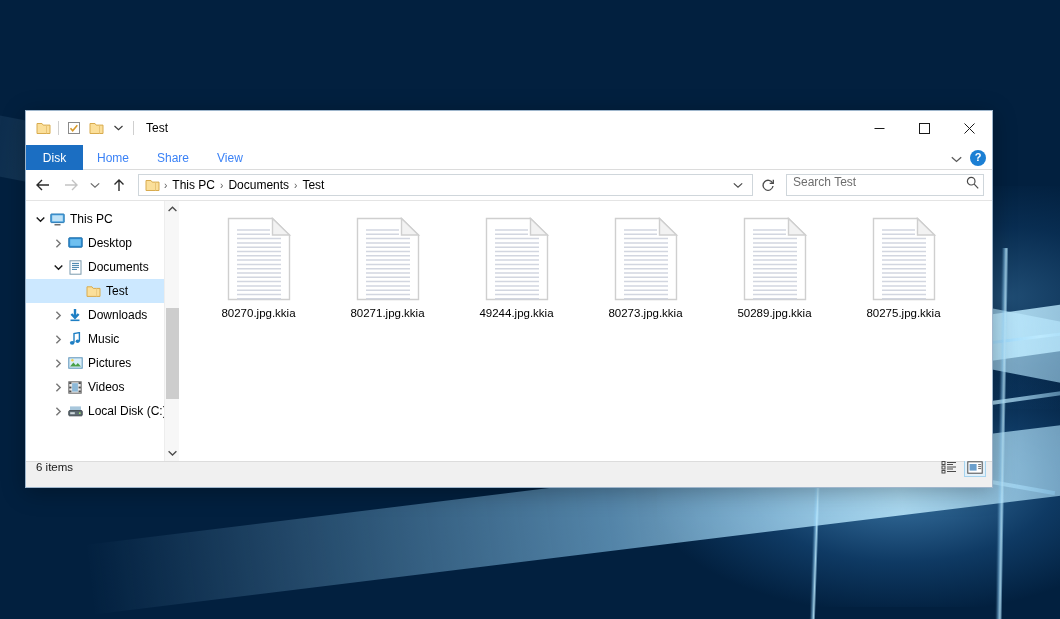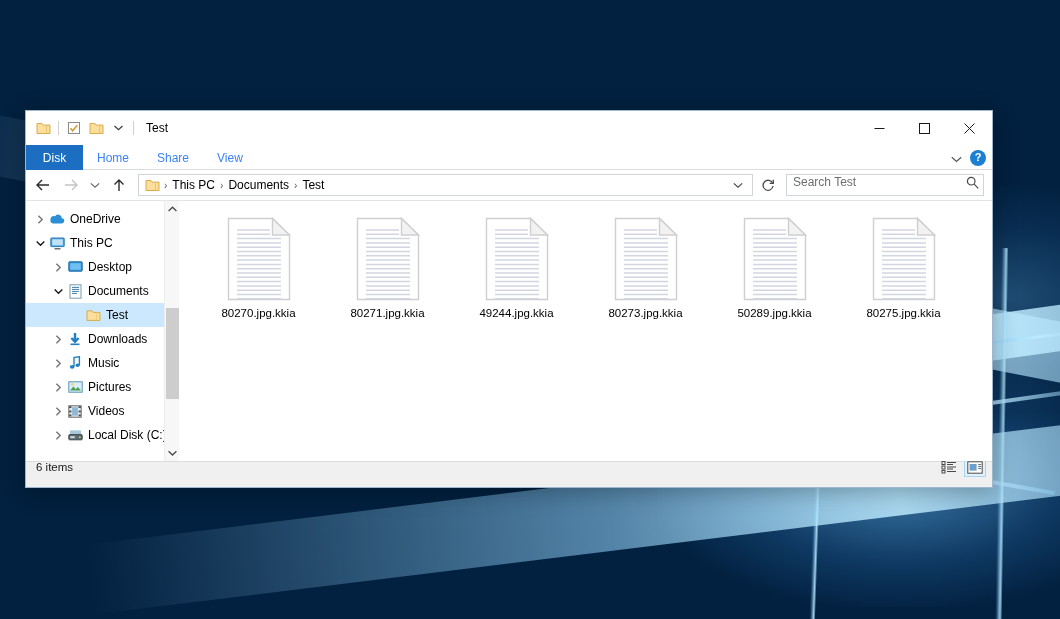--- a/index.html
+++ b/index.html
@@ -361,33 +361,20 @@
           <path d="M8.2 8.2l4 4.2" stroke="#4a4a4a" stroke-width="1.2"></path>
         </svg>
       </span>
     </div>
   </div>
 
   <div class="winbody">
 
     <div class="navpane">
       <div id="tree-container">
-          <div class="tree-item" style="padding-left: 6px;">
-            <span class="chev">
-              <svg width="7" height="9" viewBox="0 0 7 9">
-                <path d="M1.4 0.7L5.2 4.5 1.4 8.3" stroke="#767676" stroke-width="1.4" fill="none"></path>
-              </svg>
-            </span>
-            <span class="tree-icon">
-              <svg xmlns="http://www.w3.org/2000/svg" width="16" height="12" viewBox="0 0 16 12">
-                <path d="M4.2 10.5h8.3a2.6 2.6 0 0 0 .3-5.2A3.7 3.7 0 0 0 6 3.3 2.9 2.9 0 0 0 4.2 10.5z" fill="#2a8fd4"></path>
-              </svg>
-            </span>
-            <span class="tree-label">OneDrive</span>
-          </div>
           <div class="tree-item" style="padding-left: 6px;">
             <span class="chev open">
               <svg width="9" height="7" viewBox="0 0 9 7">
                 <path d="M0.7 1.4L4.5 5.2 8.3 1.4" stroke="#1a1a1a" stroke-width="1.4" fill="none"></path>
               </svg>
             </span>
             <span class="tree-icon">
               <svg xmlns="http://www.w3.org/2000/svg" width="15" height="13" viewBox="0 0 15 13">
                 <rect x="0.8" y="1" width="13.4" height="8.6" rx="0.6" fill="#4aa3e0" stroke="#2a7bb5" stroke-width="1"></rect>
                 <rect x="2.2" y="2.3" width="10.6" height="6" fill="#bfe2f7"></rect>

